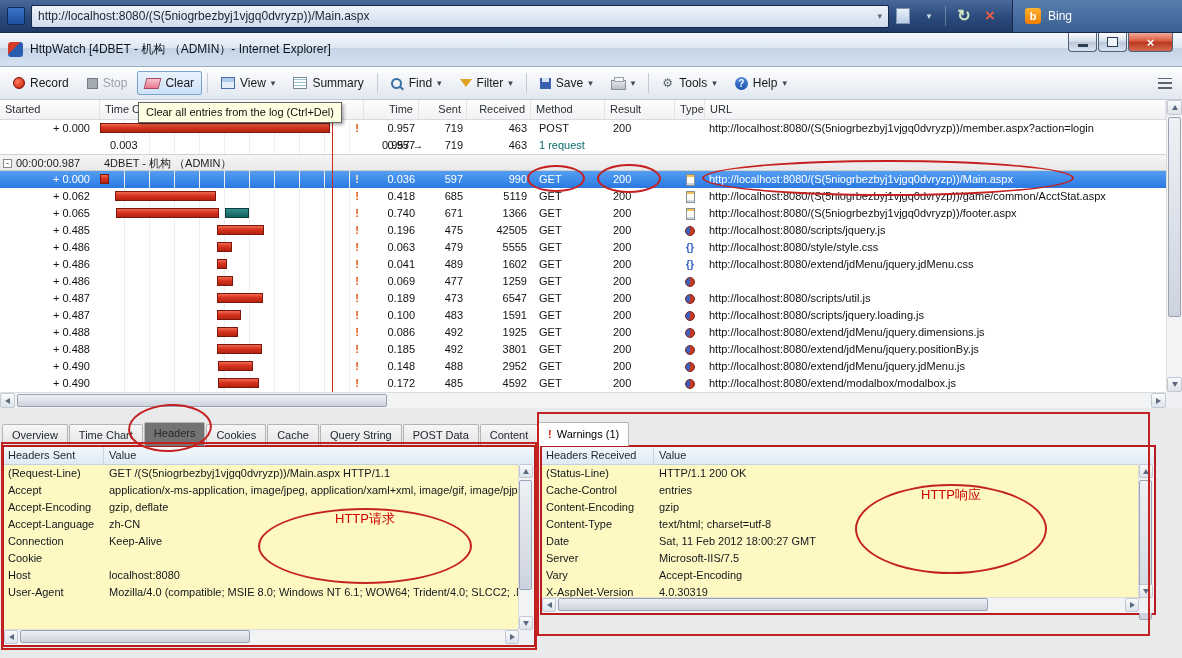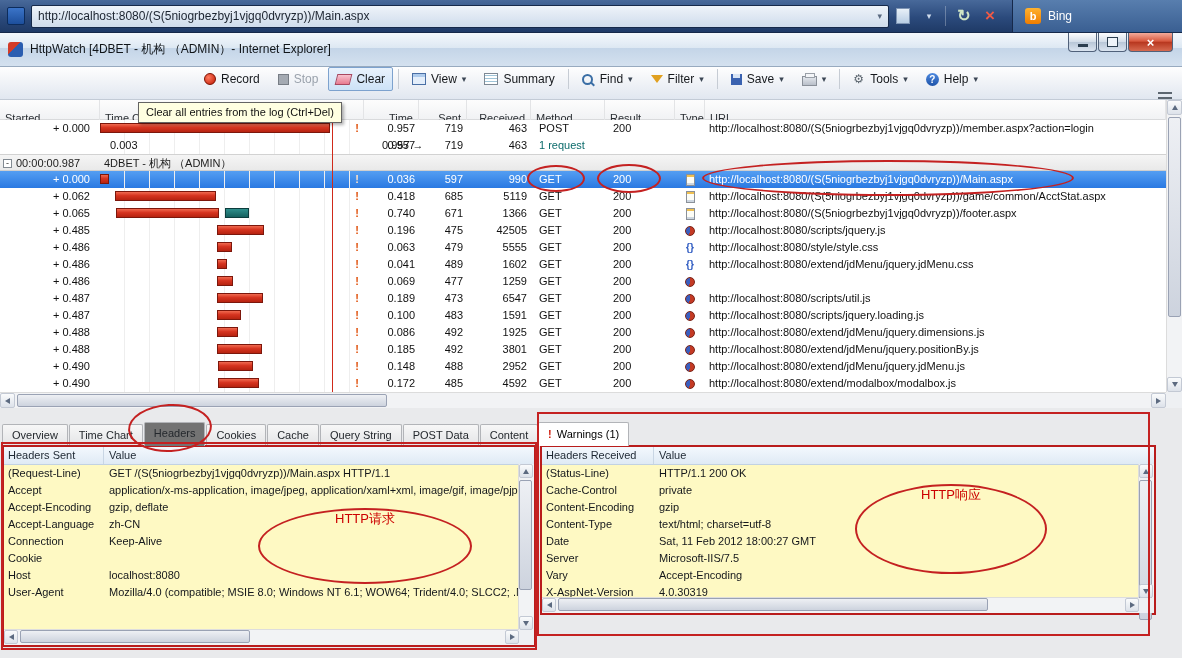--- a/index.html
+++ b/index.html
@@ -41,21 +41,21 @@
       border-radius:0 0 4px 4px;display:flex;align-items:center;justify-content:center;
       background:linear-gradient(#fdfdfe,#d3dde9 48%,#b9c7d8 52%,#dae4f0);}
   .wb-min-g{display:block;width:10px;height:3px;background:#2c3e50;margin-top:7px;}
   .wb-rest-g{display:block;width:9px;height:8px;border:1px solid #2c3e50;background:#eef3f9;}
   .wb-close{width:45px;color:#fff;font-weight:bold;font-size:13px;
             background:linear-gradient(#f3ab9b,#d8593f 45%,#b83820 52%,#d66a50);}
 
   
   .toolbar{position:absolute;top:67px;left:0;width:100%;height:33px;box-sizing:border-box;
            background:linear-gradient(#fefefe,#eef1f6 55%,#e1e7f0);border-bottom:1px solid #c3cbd6;
-           display:flex;align-items:center;padding:0 4px;flex-direction:column;}
+           display:flex;align-items:center;padding:0 4px;}
   .tbtn{display:flex;align-items:center;gap:5px;padding:4px 7px;border:1px solid transparent;border-radius:2px;
         font-size:12px;color:#16191d;margin:0 1px;white-space:nowrap;}
   .tbtn.hl{background:linear-gradient(#e9f2fc,#cde2f7);border-color:#7da2ce;}
   .tbtn.dis{color:#9aa2ac;}
   .tdrop{font-size:9px;color:#3c4654;}
   .tsep{width:1px;height:20px;background:#c6ccd4;margin:0 4px;}
   .ticon{display:inline-block;flex:0 0 auto;}
   .i-record{width:10px;height:10px;border-radius:50%;background:radial-gradient(circle at 35% 35%,#ff7a60,#c01800);border:1px solid #7c1000;}
   .i-stop{width:9px;height:9px;background:#a4aab2;border:1px solid #777d85;}
   .i-clear{width:13px;height:9px;background:linear-gradient(#f7c2ce,#e87a90);border:1px solid #a84860;transform:skewX(-14deg);}
@@ -76,21 +76,21 @@
                  background:repeating-linear-gradient(0deg,#5c6670 0 2px,transparent 2px 5px);}
 
   
   .tooltip{position:absolute;left:138px;top:102px;height:19px;line-height:19px;z-index:25;
            background:#ffffe1;border:1px solid #646464;padding:0 7px;font-size:11px;color:#111;
            box-shadow:2px 2px 3px rgba(0,0,0,.3);white-space:nowrap;}
 
   
   .grid-head{position:absolute;top:100px;left:0;width:1166px;height:20px;display:flex;box-sizing:border-box;
              background:linear-gradient(#fdfdfd,#f1f2f4);border-bottom:1px solid #d9dadc;font-size:11px;color:#2a2e33;}
-  .gh{box-sizing:border-box;border-right:1px solid #e3e4e6;padding:12px 5px;white-space:nowrap;overflow:hidden;}
+  .gh{box-sizing:border-box;border-right:1px solid #e3e4e6;padding:3px 5px;white-space:nowrap;overflow:hidden;}
   .gh-st{width:100px;} .gh-ch{width:264px;} .gh-t{width:55px;text-align:right;} .gh-s{width:48px;text-align:right;}
   .gh-r{width:64px;text-align:right;} .gh-m{width:74px;} .gh-res{width:70px;} .gh-ty{width:30px;} .gh-url{flex:1;}
 
   .rows{position:absolute;top:120px;left:0;width:1166px;height:272px;overflow:hidden;background:#fff;}
   .row{display:flex;height:17px;line-height:17px;font-size:11px;color:#111;position:relative;}
   .c-st{width:100px;text-align:right;padding-right:10px;box-sizing:border-box;white-space:nowrap;}
   .c-ch{width:250px;position:relative;box-sizing:border-box;
         background:repeating-linear-gradient(90deg,transparent 0 24px,#eeeeee 24px 25px);}
   .c-w{width:14px;text-align:center;color:#e05410;font-weight:bold;}
   .c-t{width:55px;text-align:right;padding-right:4px;box-sizing:border-box;}
@@ -636,21 +636,21 @@
         <div class="pn">Headers Received</div>
         <div class="pv">Value</div>
       </div>
       <div class="pbody">
           <div class="prow">
             <div class="pname">(Status-Line)</div>
             <div class="pval">HTTP/1.1 200 OK</div>
           </div>
           <div class="prow">
             <div class="pname">Cache-Control</div>
-            <div class="pval">private</div>
+            <div class="pval">entries</div>
           </div>
           <div class="prow">
             <div class="pname">Content-Encoding</div>
             <div class="pval">gzip</div>
           </div>
           <div class="prow">
             <div class="pname">Content-Type</div>
             <div class="pval">text/html; charset=utf-8</div>
           </div>
           <div class="prow">

